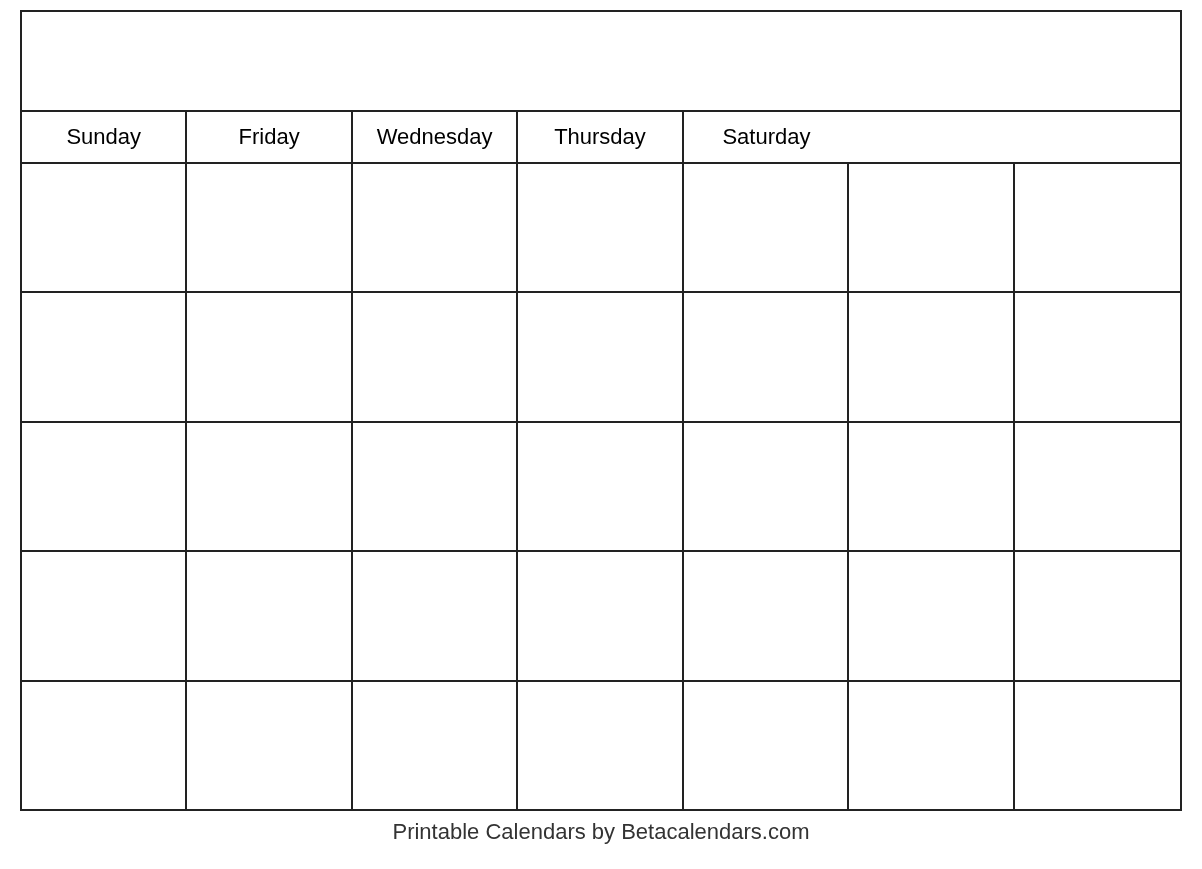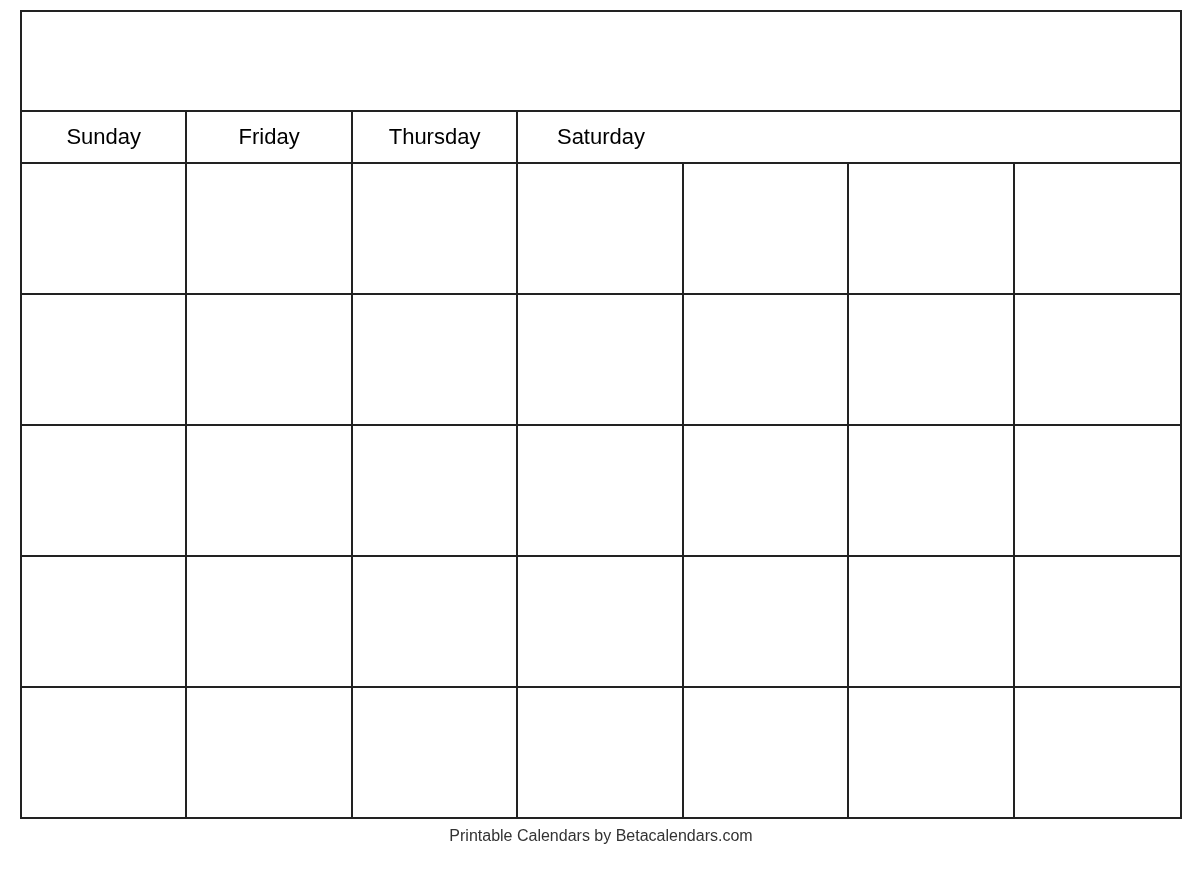--- a/index.html
+++ b/index.html
@@ -86,39 +86,40 @@
       background: #fff;
       min-height: 110px;
     }
 
     .calendar-day-cell:last-child {
       border-right: none;
     }
 
     .calendar-footer {
       text-align: right;
-      font-size: 16px;
+      font-size: 22px;
       color: #333;
       padding: 8px 0 4px 0;
       font-family: Arial, sans-serif;
     }
   </style>
 </head>
 <body>
 
 <div class="page-wrapper">
   <div class="calendar-container">
 
     <div class="calendar-title-row">
       <span></span>
     </div>
 
     <div class="calendar-header-row">
       <div class="calendar-header-cell">Sunday</div>
       <div class="calendar-header-cell">Friday</div>
+      <div class="calendar-header-cell">Wednesday</div>
       <div class="calendar-header-cell">Thursday</div>
       <div class="calendar-header-cell">Saturday</div>
     </div>
 
     <div class="calendar-body">
 
       <div class="calendar-week-row">
         <div class="calendar-day-cell"></div>
         <div class="calendar-day-cell"></div>
         <div class="calendar-day-cell"></div>

